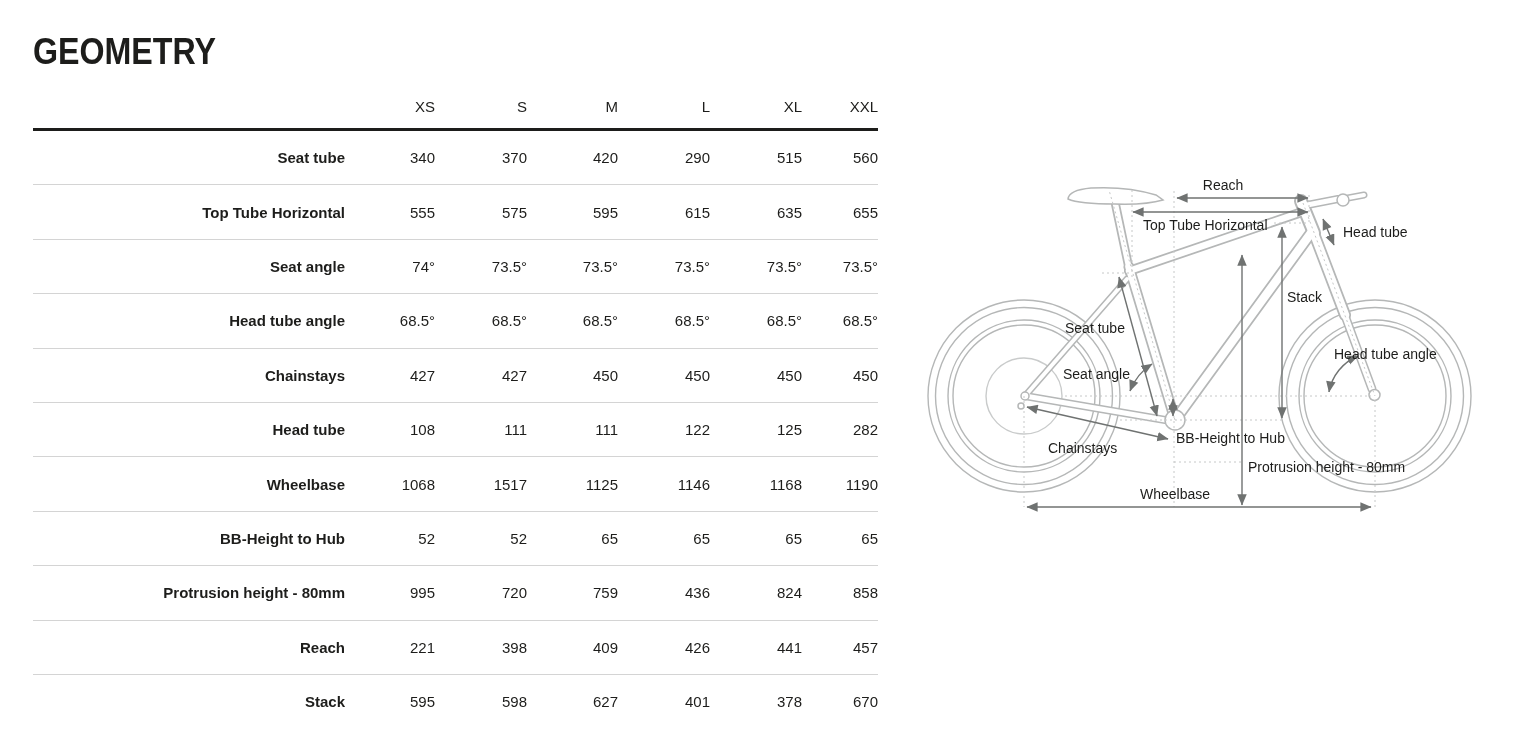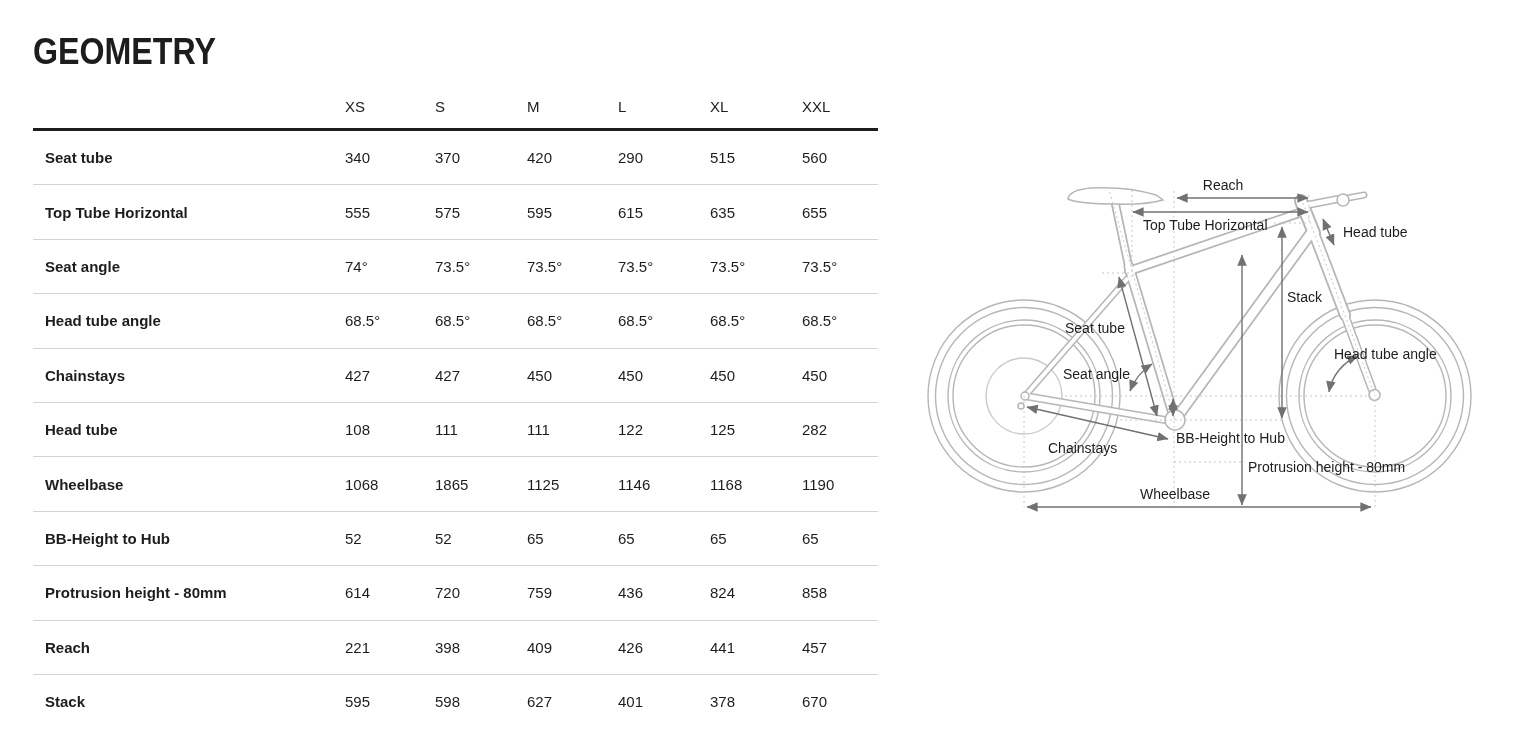--- a/index.html
+++ b/index.html
@@ -5,21 +5,21 @@
   html,body{margin:0;padding:0;background:#ffffff;}
   body{width:1539px;height:734px;position:relative;overflow:hidden;
        font-family:"Liberation Sans","DejaVu Sans",sans-serif;color:#1d1d1b;}
 
   .page-title{position:absolute;left:33px;top:31px;font-size:37px;font-weight:700;
               letter-spacing:0px;transform:scaleX(.87);transform-origin:left center;
               white-space:nowrap;}
 
   .geo-table{position:absolute;left:33px;top:85px;width:845px;}
   .grow{display:grid;grid-template-columns:312px 90px 92px 91px 92px 92px 1fr;
-        align-items:center;}
+        align-items:center;text-align:right;}
   .thead{height:43px;border-bottom:3px solid #1d1d1b;}
   .thead .cval{font-size:15px;font-weight:400;}
   .tbody .grow{height:53.4px;border-bottom:1px solid #d4d4d4;}
   .tbody .grow:last-child{border-bottom:none;}
   .rlabel{font-size:15px;font-weight:700;padding-left:12px;}
   .rval,.cval{font-size:15px;font-weight:400;}
 
   .diagram{position:absolute;left:915px;top:155px;width:624px;height:379px;}
   .diagram text{font-family:"Liberation Sans","DejaVu Sans",sans-serif;
                 font-size:14px;fill:#1d1d1b;}
@@ -90,38 +90,38 @@
         <div class="rval">108</div>
         <div class="rval">111</div>
         <div class="rval">111</div>
         <div class="rval">122</div>
         <div class="rval">125</div>
         <div class="rval">282</div>
       </div>
       <div class="grow">
         <div class="rlabel">Wheelbase</div>
         <div class="rval">1068</div>
-        <div class="rval">1865</div>
+        <div class="rval">1517</div>
         <div class="rval">1125</div>
         <div class="rval">1146</div>
         <div class="rval">1168</div>
         <div class="rval">1190</div>
       </div>
       <div class="grow">
         <div class="rlabel">BB-Height to Hub</div>
         <div class="rval">52</div>
         <div class="rval">52</div>
         <div class="rval">65</div>
         <div class="rval">65</div>
         <div class="rval">65</div>
         <div class="rval">65</div>
       </div>
       <div class="grow">
         <div class="rlabel">Protrusion height - 80mm</div>
-        <div class="rval">614</div>
+        <div class="rval">995</div>
         <div class="rval">720</div>
         <div class="rval">759</div>
         <div class="rval">436</div>
         <div class="rval">824</div>
         <div class="rval">858</div>
       </div>
       <div class="grow">
         <div class="rlabel">Reach</div>
         <div class="rval">221</div>
         <div class="rval">398</div>

